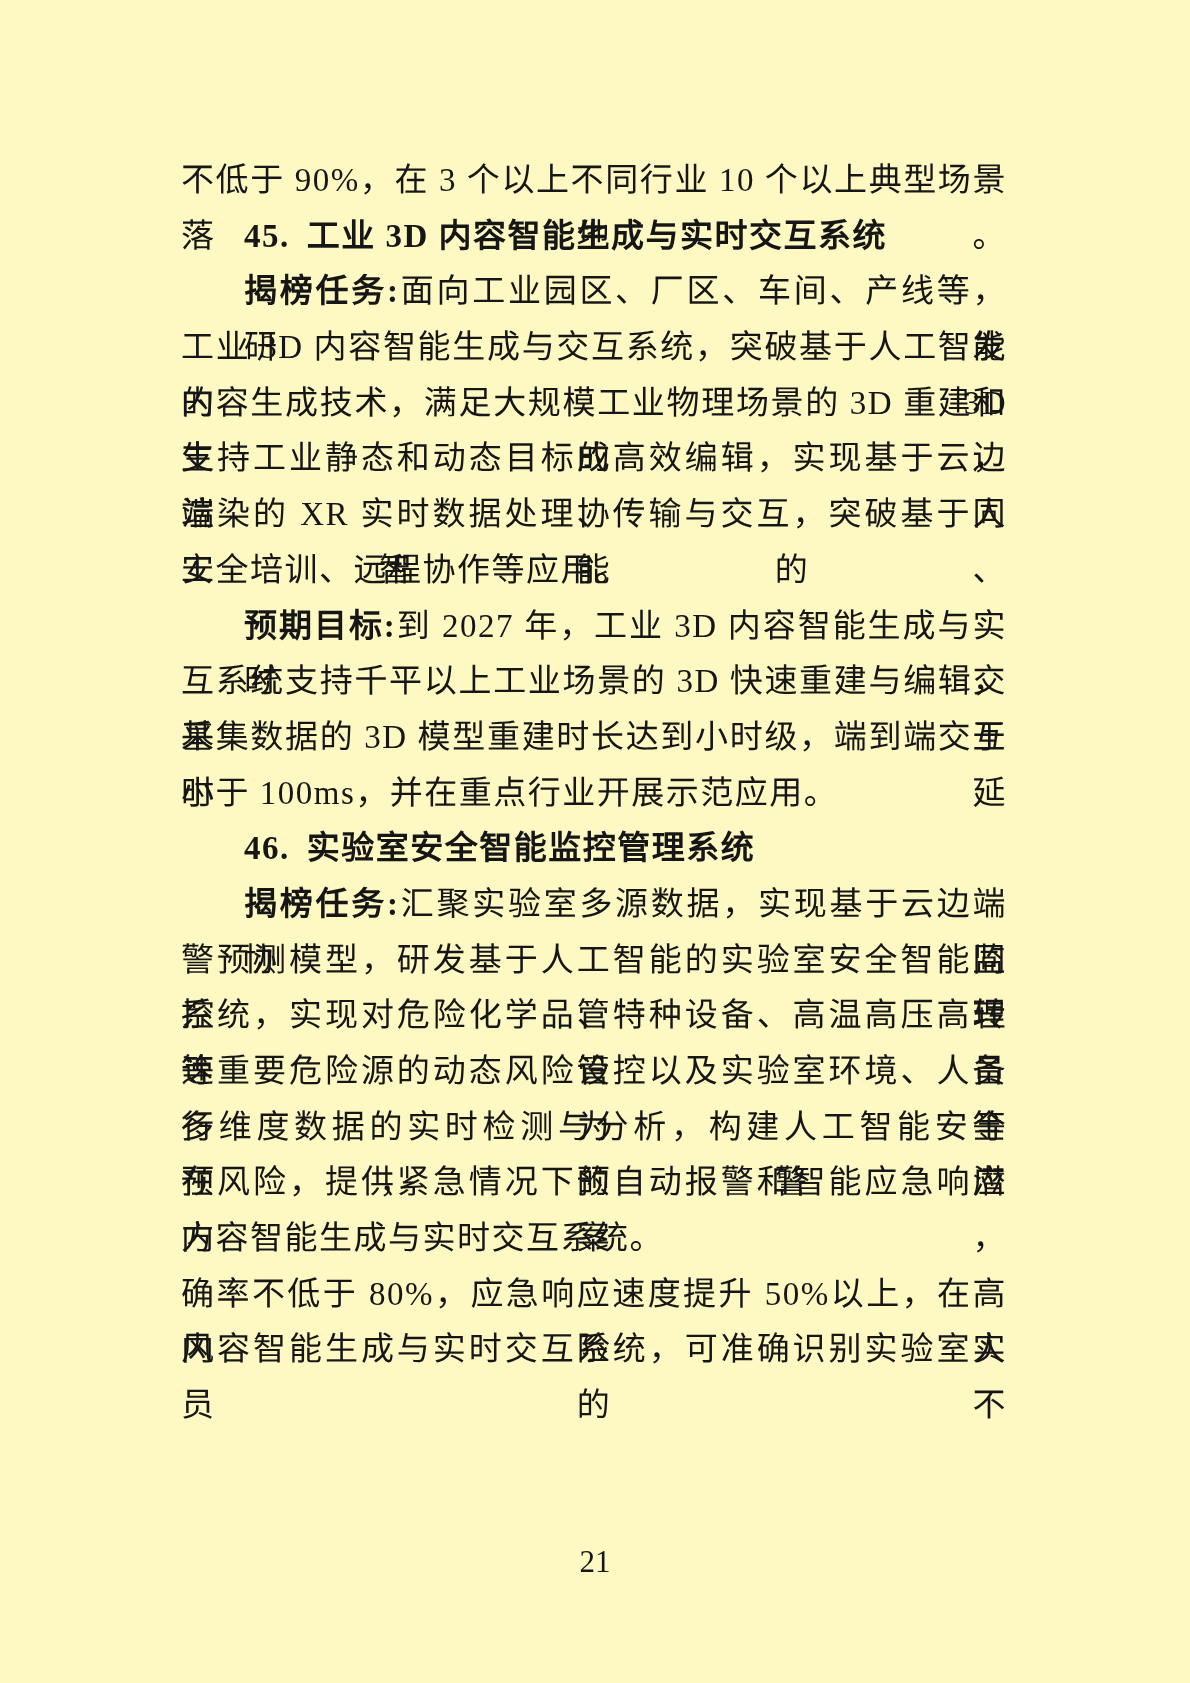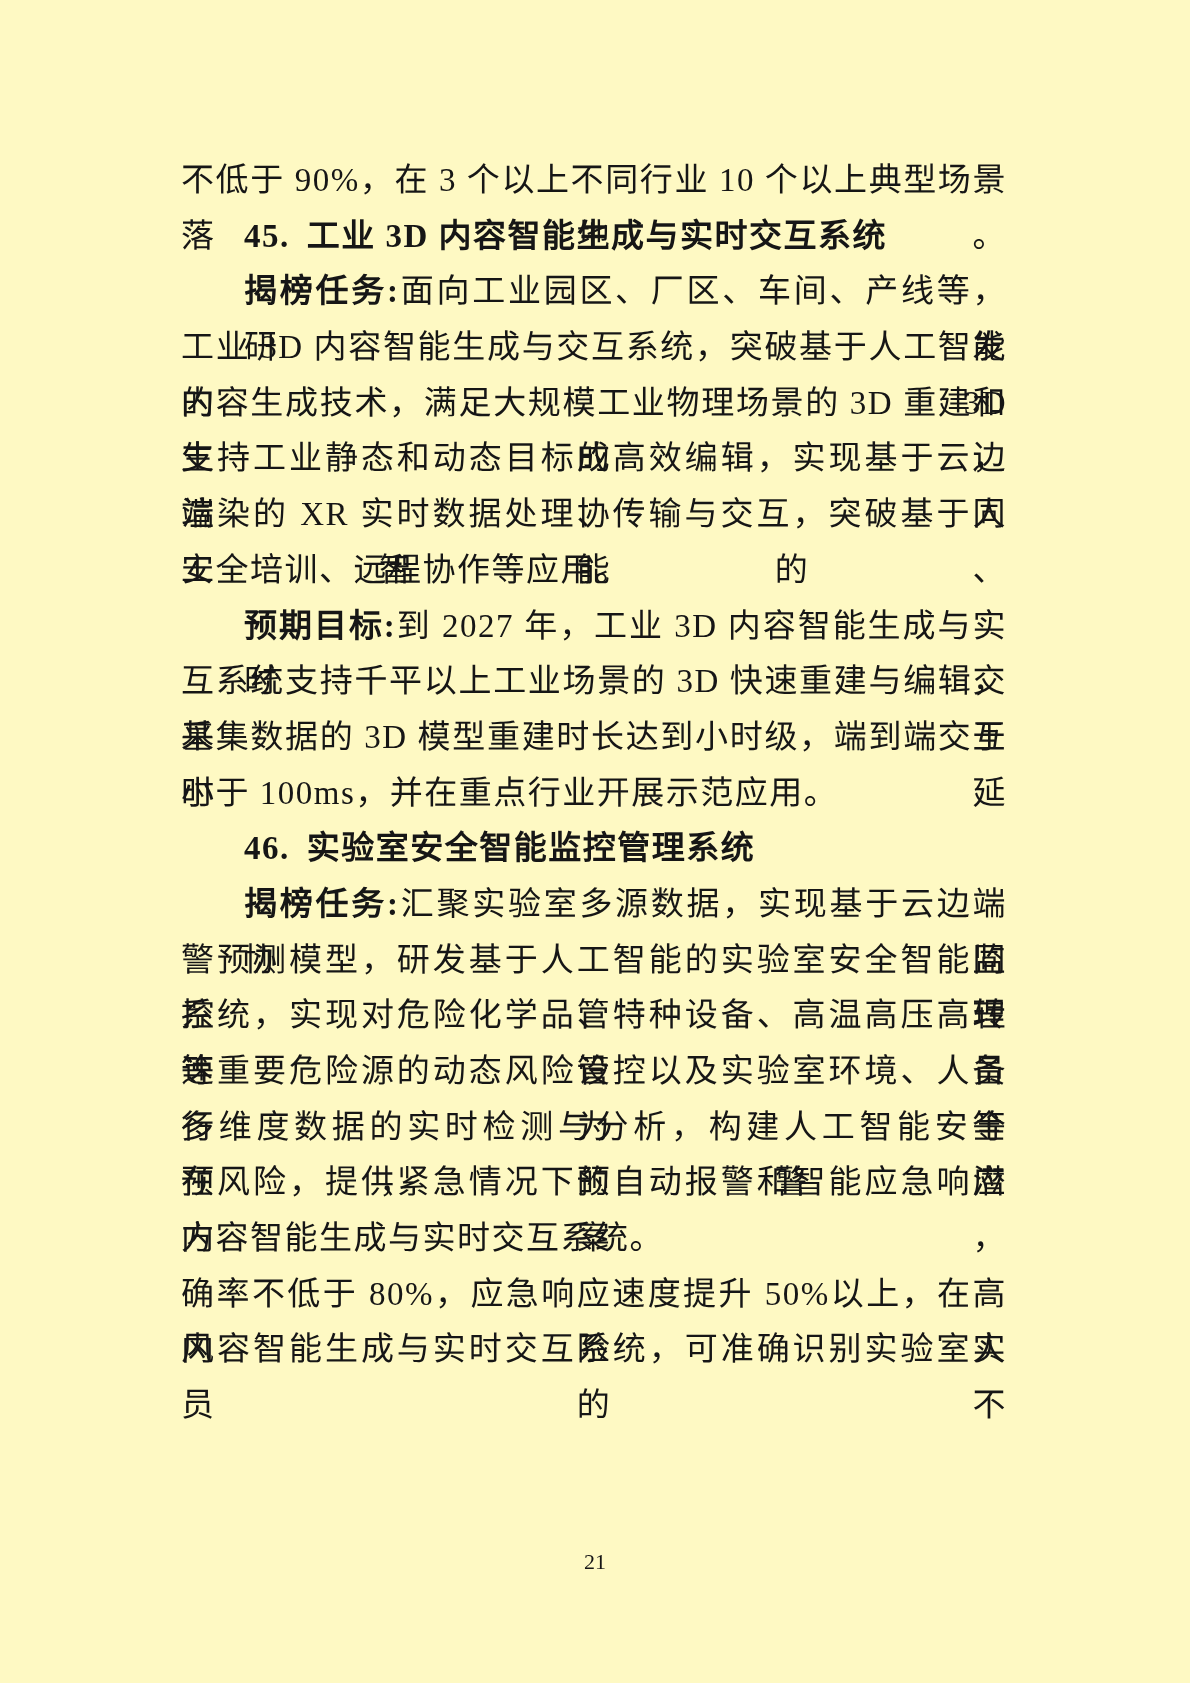--- a/index.html
+++ b/index.html
@@ -46,21 +46,21 @@
   }
   .lbl { font-weight: 700; }
   .lbl:empty { display: none; }
   .heading .lbl { margin-right: 17px; }
   .footer {
     position: absolute;
     top: 1544px;
     left: 0;
     width: 100%;
     text-align: center;
-    font-size: 22px;
+    font-size: 31px;
     line-height: 36px;
     color: #161616;
   }
 </style>
 </head>
 <body>
 
 <div class="page">
   <div class="text-block">
 

